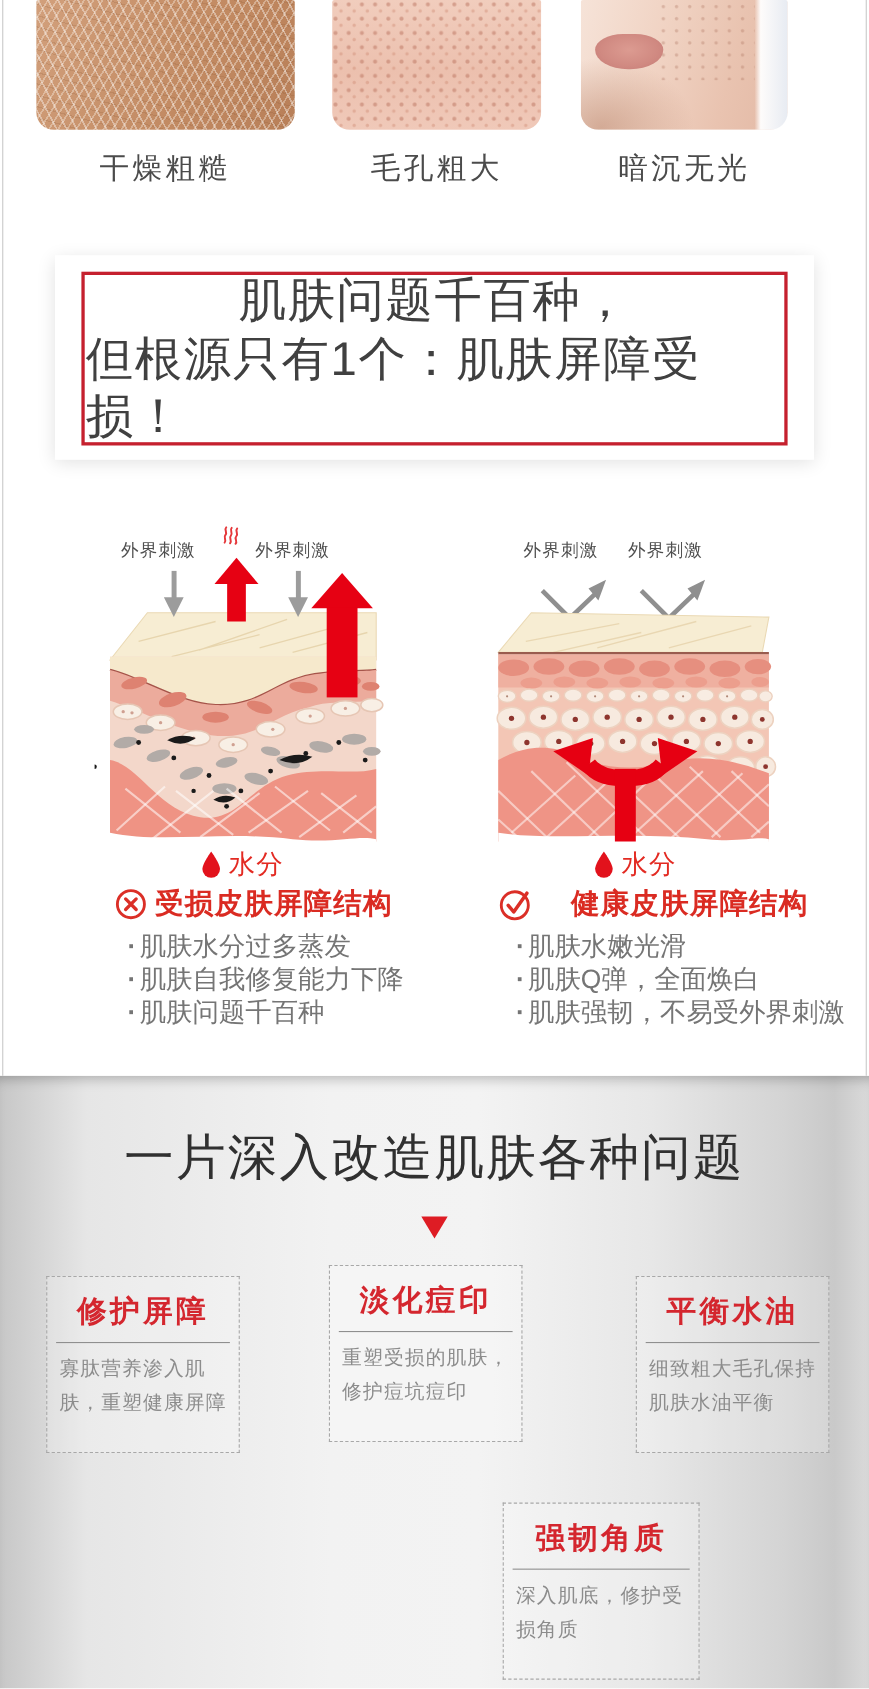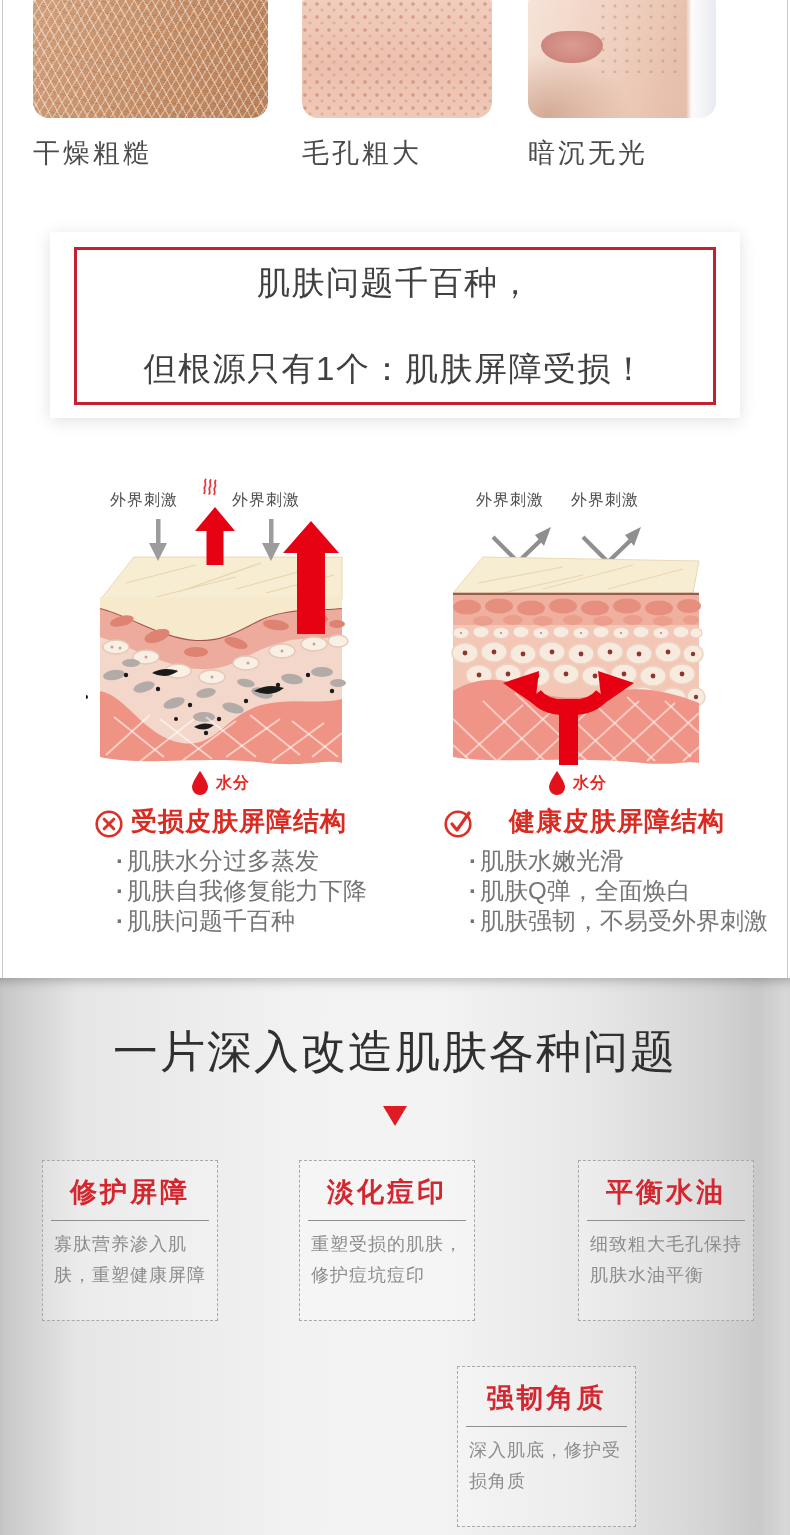--- a/index.html
+++ b/index.html
@@ -31,57 +31,57 @@
   .ph3{background:
       linear-gradient(90deg, rgba(0,0,0,0) 0 84%, rgba(255,255,255,.95) 87%, #e7ebf2 100%),
       radial-gradient(120px 90px at 10% 98%, rgba(186,132,106,.55), rgba(0,0,0,0) 70%),
       linear-gradient(105deg,#f6e3d8 0%,#f0d2c2 40%,#e9c3b0 70%,#e2b8a4 100%);}
   .lips{position:absolute;left:7%;top:26%;width:33%;height:27%;
     background:radial-gradient(ellipse at 50% 45%,#dc9b91 0%,#d08981 60%,#c27a74 100%);
     border-radius:55% 55% 65% 65% / 60% 60% 75% 75%;}
   .freckles{position:absolute;right:16%;top:2%;width:46%;height:60%;
     background-image:radial-gradient(circle at 4px 4px, rgba(167,108,88,.4) 1px, rgba(0,0,0,0) 2px);
     background-size:12px 11px;opacity:.8;}
-  .gcap{margin-top:17px;text-align:left;font-size:27px;letter-spacing:3px;color:#4b4b4b;}
+  .gcap{margin-top:17px;text-align:center;font-size:27px;letter-spacing:3px;color:#4b4b4b;}
 
   
   .banner{position:absolute;left:50px;top:232px;width:690px;height:186px;background:#fff;
     box-shadow:0 3px 16px rgba(0,0,0,.12);}
   .banner-border{position:absolute;left:24px;right:24px;top:15px;bottom:13px;border:3px solid #c5202e;
     display:flex;flex-direction:column;align-items:center;justify-content:center;}
-  .banner-border p{margin:17px;font-size:33px;line-height:52px;color:#404040;letter-spacing:1.5px;}
+  .banner-border p{margin:1px;font-size:43px;line-height:52px;color:#404040;letter-spacing:1.5px;}
 
   
   .diagram{position:absolute;top:480px;width:268px;height:472px;}
   .dg-left{left:86px;} .dg-right{left:443px;}
   .stim{position:absolute;top:10px;font-size:16px;color:#4f4f4f;letter-spacing:1px;white-space:nowrap;}
   .dg-left .s1{left:24px;} .dg-left .s2{left:146px;}
   .dg-right .s1{left:33px;} .dg-right .s2{left:128px;}
   .heat{position:absolute;left:114px;top:-4px;}
   .skin{position:absolute;left:0;top:25px;}
   .water{position:absolute;left:0;top:290px;width:100%;display:flex;align-items:center;justify-content:center;gap:6px;}
-  .water span{font-size:16px;color:#e32a22;letter-spacing:1px;font-weight:bold;}
-  .btitle{position:absolute;left:8px;top:324px;display:flex;align-items:flex-end;gap:7px;}
+  .water span{font-size:24px;color:#e32a22;letter-spacing:1px;}
+  .btitle{position:absolute;left:18px;top:324px;display:flex;align-items:center;gap:7px;}
   .dg-right .btitle{margin-left:-8px;gap:34px;}
   .btitle span{font-size:26px;font-weight:bold;color:#da2b22;letter-spacing:1px;white-space:nowrap;}
   .bullets{position:absolute;top:366px;margin:0;padding:0;list-style:none;}
   .dg-left .bullets{left:30px;} .dg-right .bullets{left:26px;}
   .bullets li{font-size:24px;line-height:30px;color:#757575;white-space:nowrap;}
   .bullets li::before{content:"·";margin-right:3px;font-weight:bold;}
 
   
   .section-gray{position:relative;width:790px;height:557px;
     background:linear-gradient(90deg,#c7c7c7 0%,#e6e6e6 10%,#f2f2f2 38%,#f3f3f3 55%,#e7e7e7 75%,#d4d4d4 90%,#c9c9c9 96%,#dadada 100%);
     box-shadow:inset 0 10px 12px -8px rgba(0,0,0,.28);}
   .gheading{margin:0;padding-top:44px;text-align:center;font-size:45px;font-weight:400;
     letter-spacing:2px;color:#303030;}
   .tri{width:0;height:0;margin:24px auto 0;border-left:12px solid rgba(0,0,0,0);
     border-right:12px solid rgba(0,0,0,0);border-top:20px solid #de1c24;}
   .bbox{position:absolute;width:176px;height:161px;border:1px dashed #a8a8a8;background:rgba(255,255,255,.22);box-sizing:border-box;}
-  .b1{left:42px;top:182px;} .b2{left:299px;top:182px;} .b3{left:578px;top:182px;}
+  .b1{left:42px;top:182px;} .b2{left:299px;top:172px;} .b3{left:578px;top:182px;}
   .b4{left:201px;top:388px;width:179px;} .b5{left:457px;top:388px;width:179px;}
   .bbox h3{margin:13px 0 0;text-align:center;font-size:27px;font-weight:bold;color:#d4262e;letter-spacing:3px;}
   .bline{margin:10px 8px 0;border-top:1px solid #8f8f8f;}
   .bbox p{margin:8px 9px 0 11px;font-size:18px;line-height:31px;color:#8c8c8c;letter-spacing:1px;}
 </style>
 </head>
 <body>
 
 <div class="page">
 

